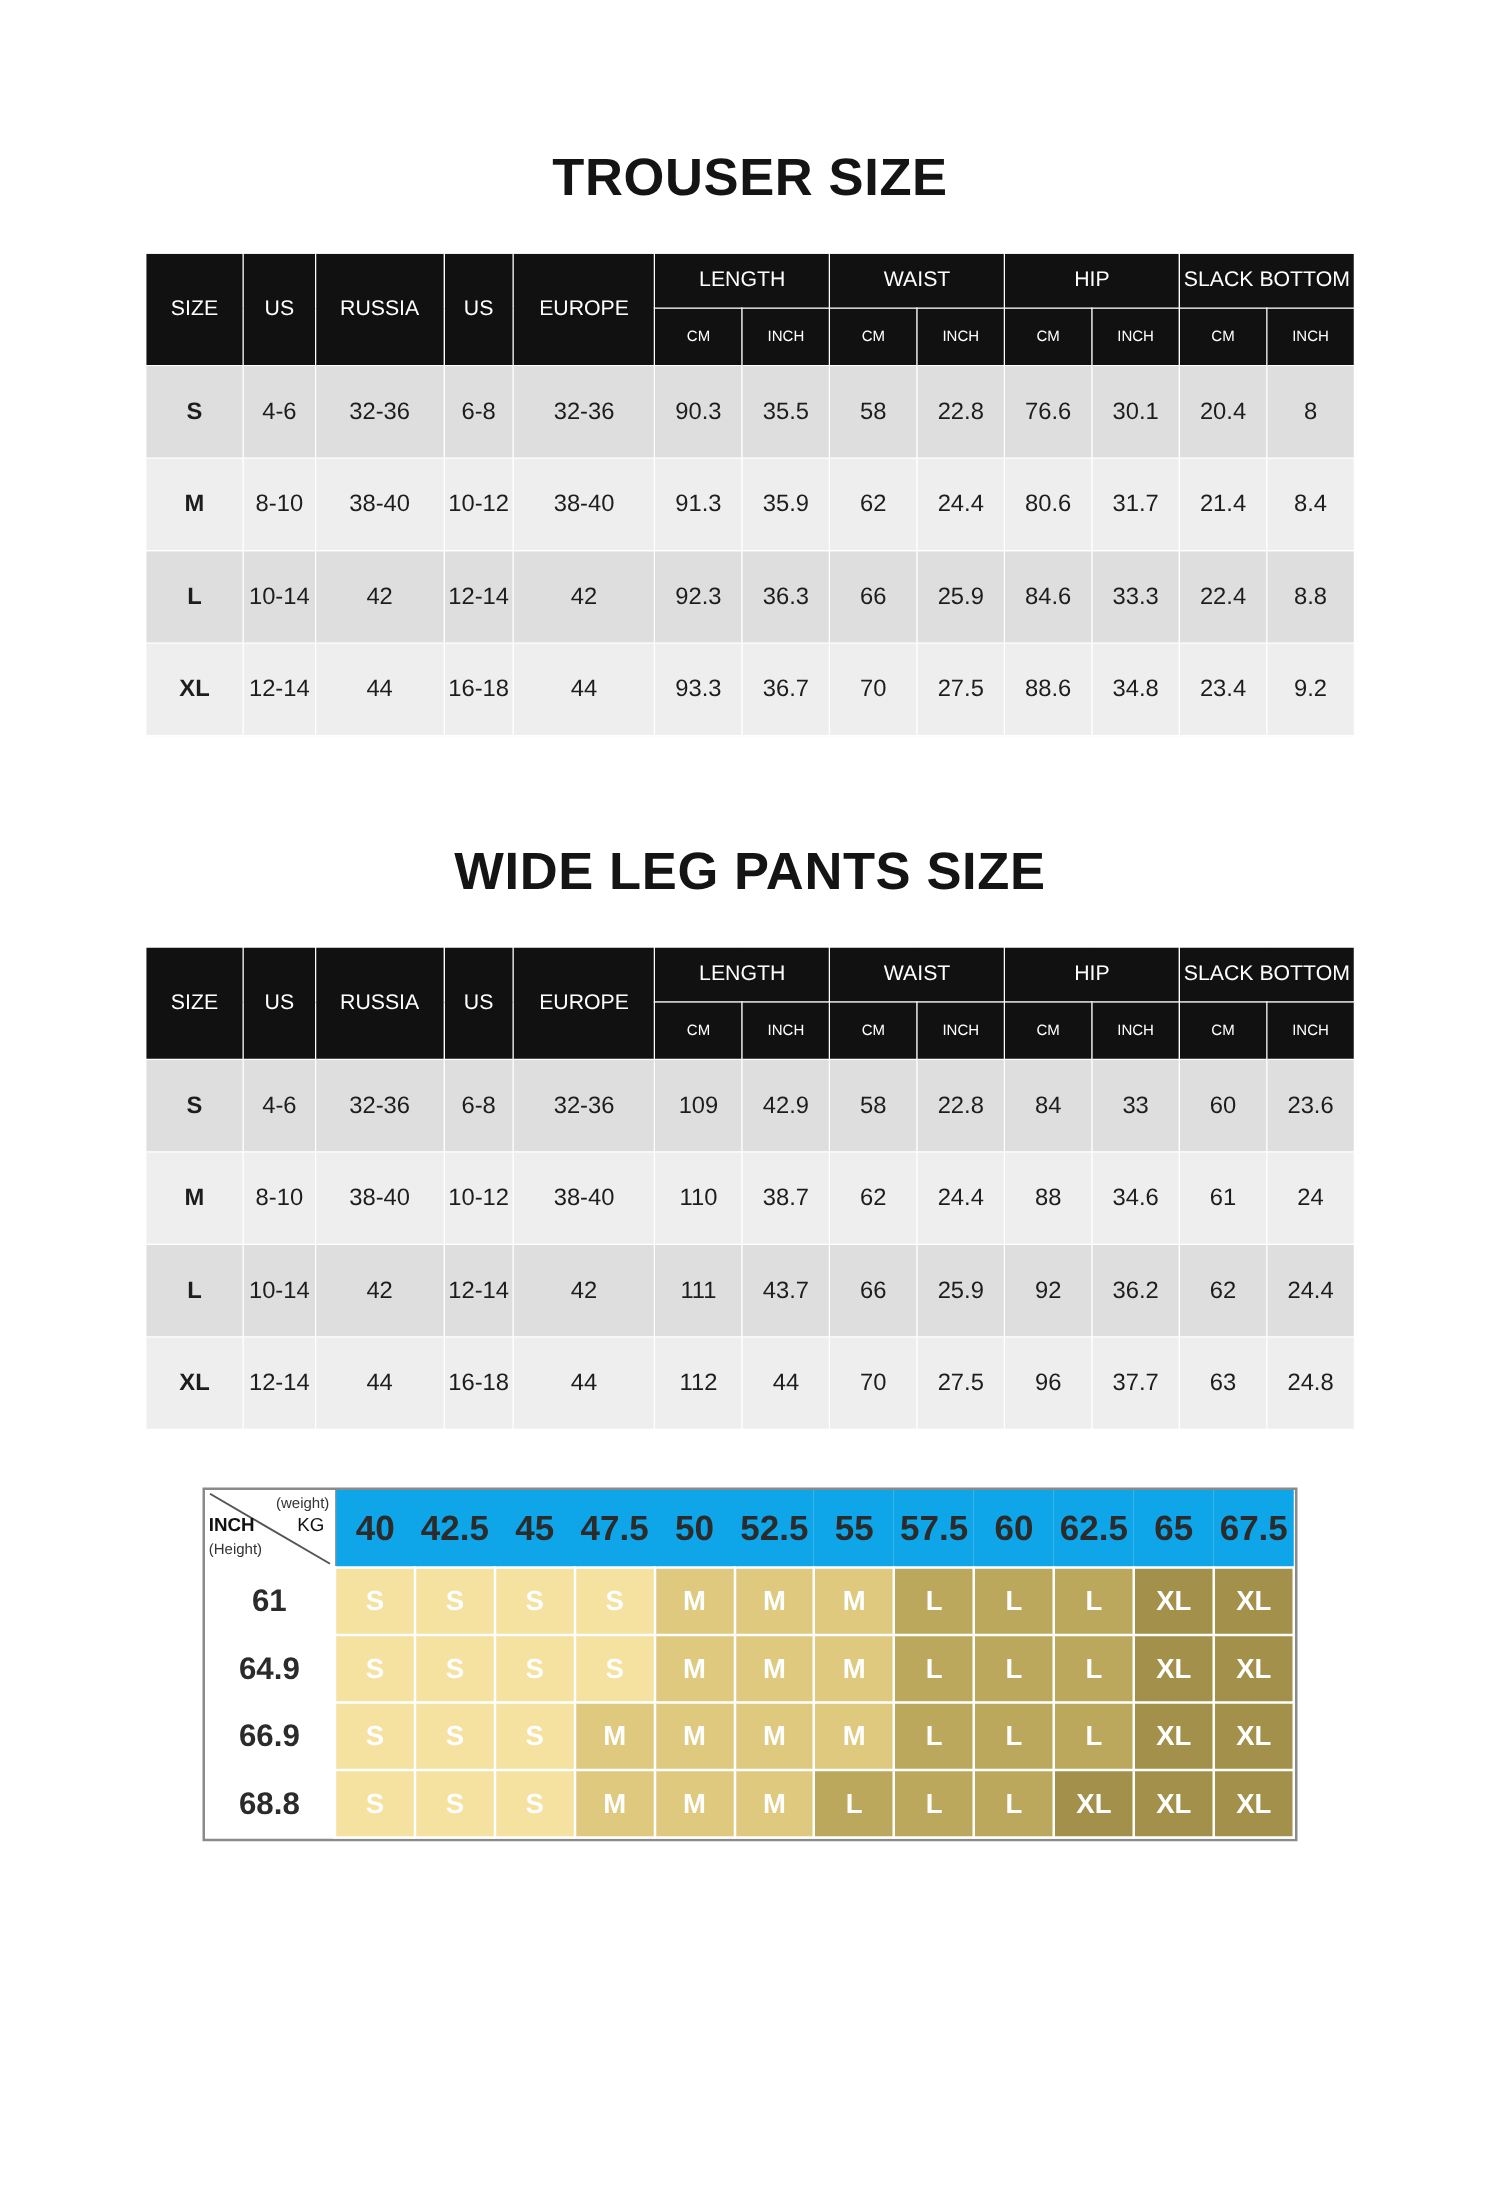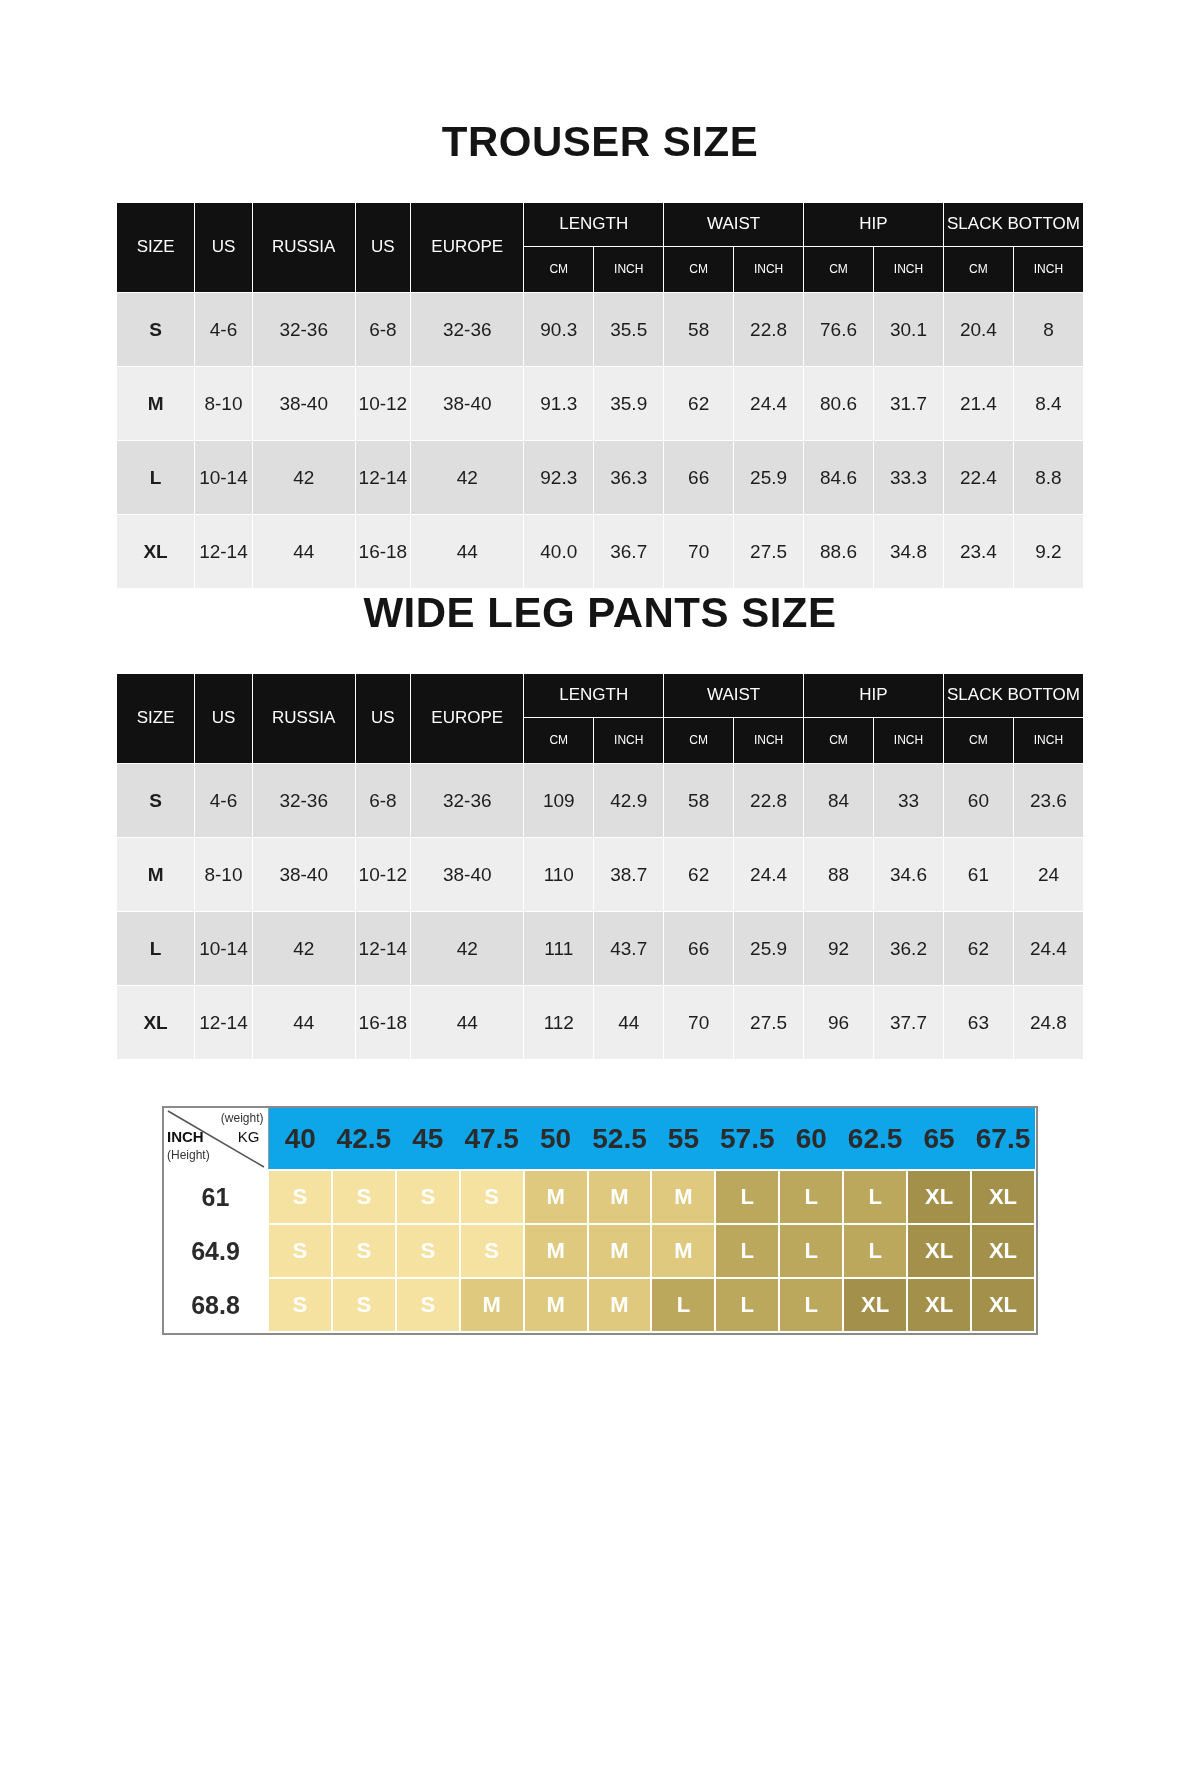--- a/index.html
+++ b/index.html
@@ -20,21 +20,21 @@
   
   .section-title {
     text-align: center;
     font-size: 42px;
     font-weight: 700;
     color: #141414;
     letter-spacing: 0.5px;
     font-family: "Liberation Sans", sans-serif;
   }
   #title-trouser { padding-top: 118px; }
-  #title-wide    { }
+  #title-wide    { padding-top: 84px; }
 
   
   .size-table-wrap {
     width: 968px;
     margin: 36px auto 0 auto;
   }
   table.size-table {
     width: 100%;
     border-collapse: collapse;
     table-layout: fixed;
@@ -262,21 +262,21 @@
             <td>33.3</td>
             <td>22.4</td>
             <td>8.8</td>
           </tr>
           <tr class="even">
             <td class="size-col">XL</td>
             <td>12-14</td>
             <td>44</td>
             <td>16-18</td>
             <td>44</td>
-            <td>40.0</td>
+            <td>93.3</td>
             <td>36.7</td>
             <td>70</td>
             <td>27.5</td>
             <td>88.6</td>
             <td>34.8</td>
             <td>23.4</td>
             <td>9.2</td>
           </tr>
         </tbody>
     </table>
@@ -443,20 +443,35 @@
             <td class="cell m" style="background: rgb(223, 201, 127);">M</td>
             <td class="cell m" style="background: rgb(223, 201, 127);">M</td>
             <td class="cell m" style="background: rgb(223, 201, 127);">M</td>
             <td class="cell l" style="background: rgb(188, 168, 92);">L</td>
             <td class="cell l" style="background: rgb(188, 168, 92);">L</td>
             <td class="cell l" style="background: rgb(188, 168, 92);">L</td>
             <td class="cell xl" style="background: rgb(163, 145, 75);">XL</td>
             <td class="cell xl" style="background: rgb(163, 145, 75);">XL</td>
           </tr>
           <tr>
+            <td class="hrow">66.9</td>
+            <td class="cell s" style="background: rgb(245, 225, 160);">S</td>
+            <td class="cell s" style="background: rgb(245, 225, 160);">S</td>
+            <td class="cell s" style="background: rgb(245, 225, 160);">S</td>
+            <td class="cell m" style="background: rgb(223, 201, 127);">M</td>
+            <td class="cell m" style="background: rgb(223, 201, 127);">M</td>
+            <td class="cell m" style="background: rgb(223, 201, 127);">M</td>
+            <td class="cell m" style="background: rgb(223, 201, 127);">M</td>
+            <td class="cell l" style="background: rgb(188, 168, 92);">L</td>
+            <td class="cell l" style="background: rgb(188, 168, 92);">L</td>
+            <td class="cell l" style="background: rgb(188, 168, 92);">L</td>
+            <td class="cell xl" style="background: rgb(163, 145, 75);">XL</td>
+            <td class="cell xl" style="background: rgb(163, 145, 75);">XL</td>
+          </tr>
+          <tr>
             <td class="hrow">68.8</td>
             <td class="cell s" style="background: rgb(245, 225, 160);">S</td>
             <td class="cell s" style="background: rgb(245, 225, 160);">S</td>
             <td class="cell s" style="background: rgb(245, 225, 160);">S</td>
             <td class="cell m" style="background: rgb(223, 201, 127);">M</td>
             <td class="cell m" style="background: rgb(223, 201, 127);">M</td>
             <td class="cell m" style="background: rgb(223, 201, 127);">M</td>
             <td class="cell l" style="background: rgb(188, 168, 92);">L</td>
             <td class="cell l" style="background: rgb(188, 168, 92);">L</td>
             <td class="cell l" style="background: rgb(188, 168, 92);">L</td>

